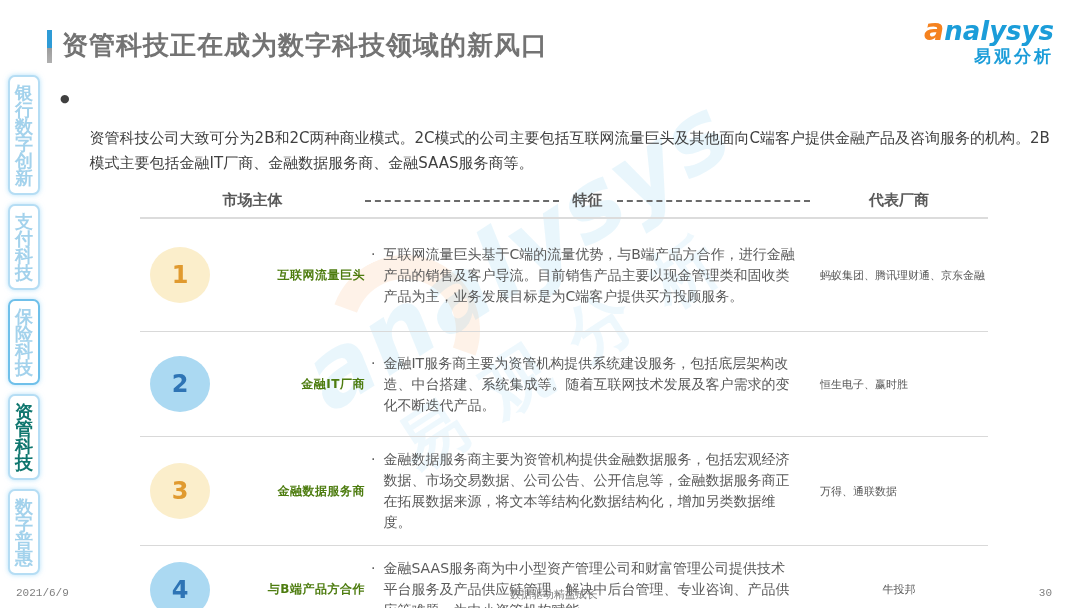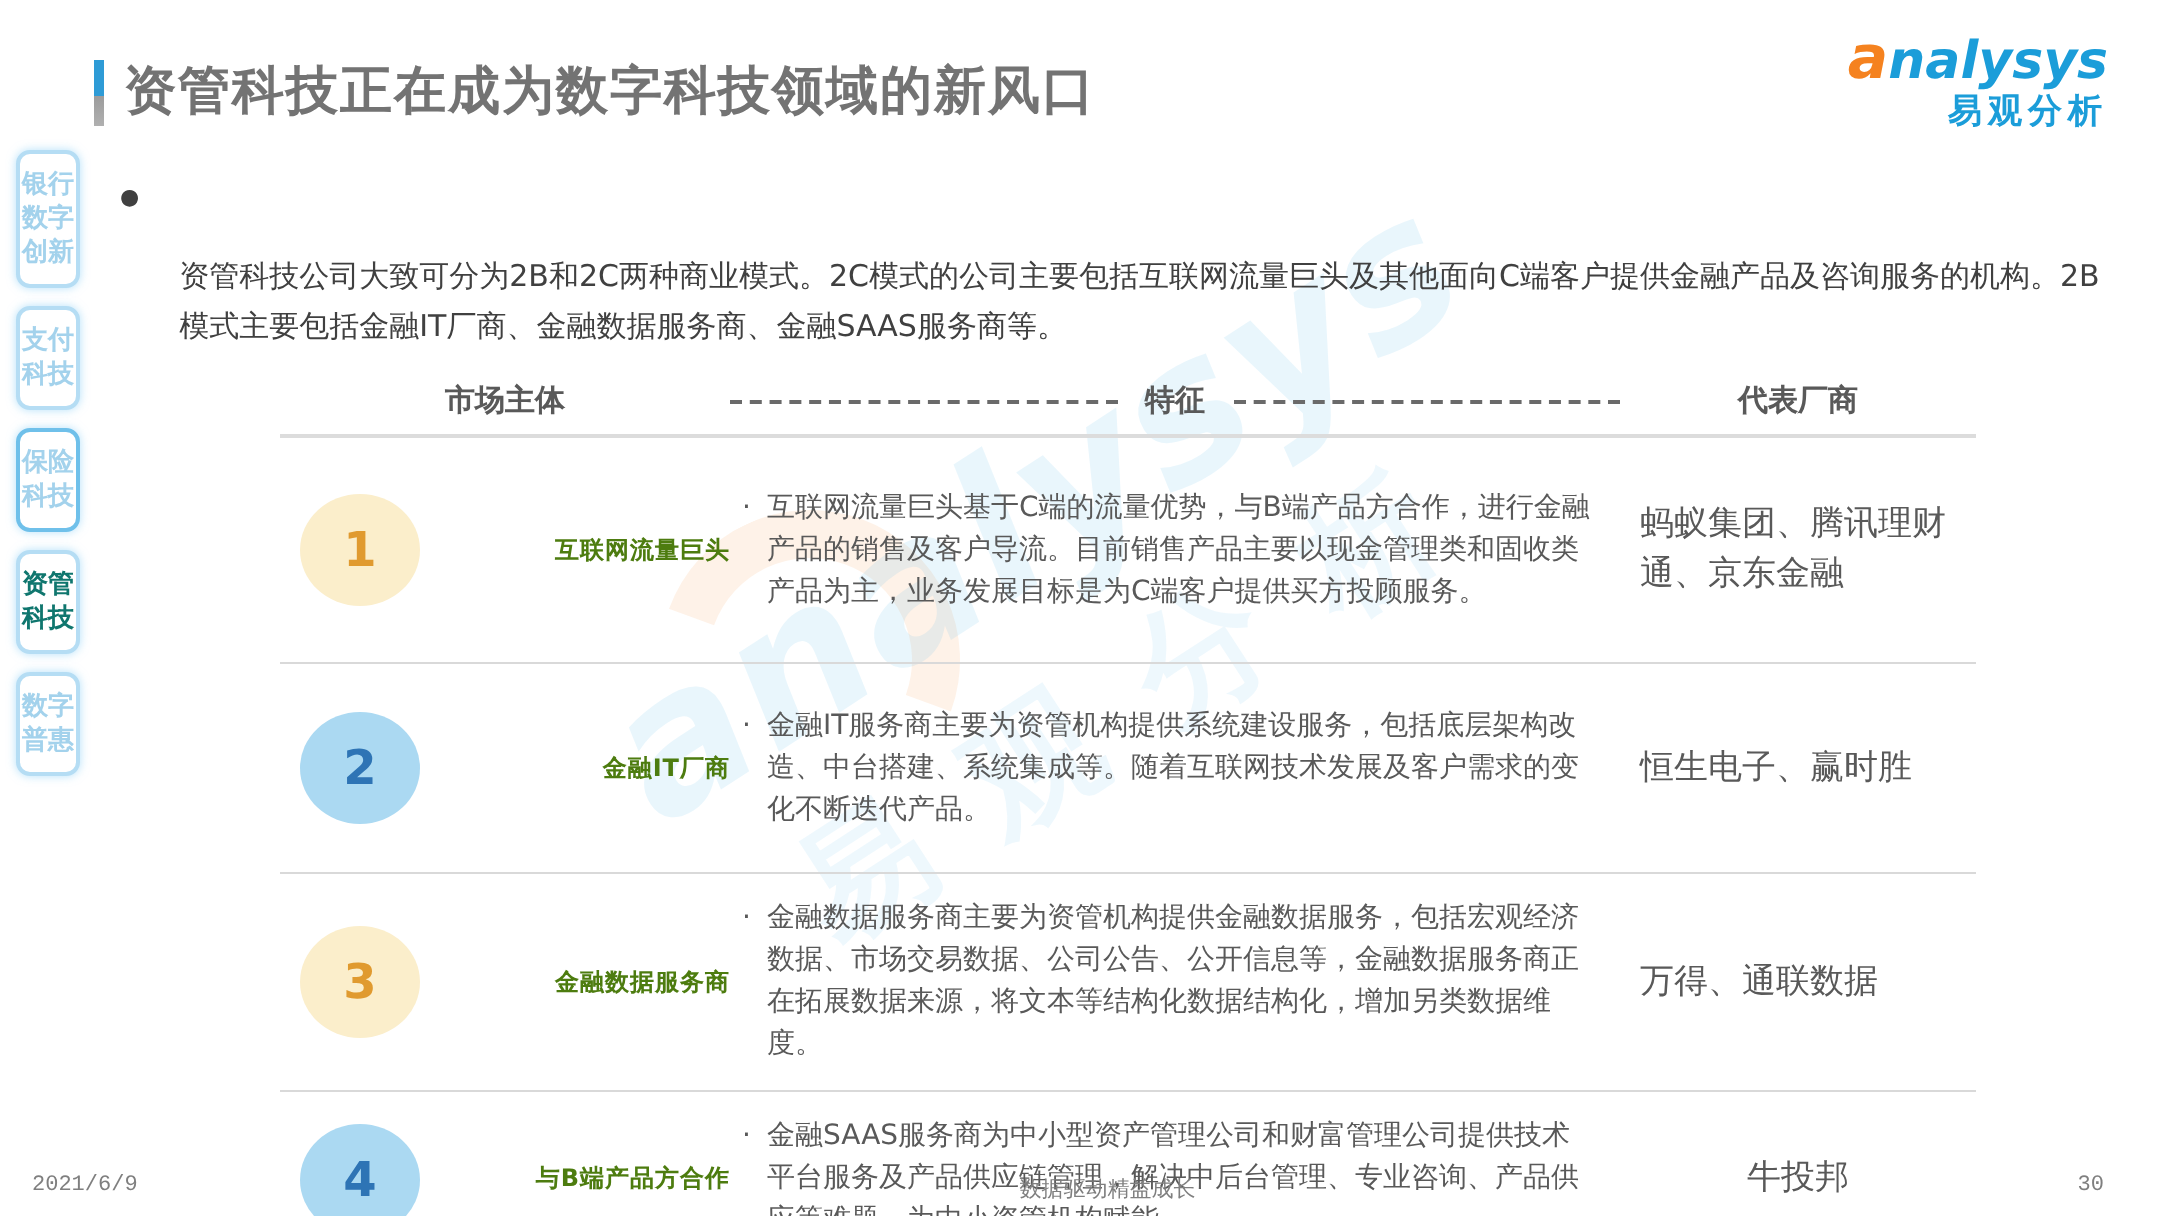--- a/index.html
+++ b/index.html
@@ -19,21 +19,21 @@
   .page-title { position:absolute; left:62px; top:28px; font-size:26px; font-weight:bold; color:#737373; letter-spacing:1px; }
   .logo { position:absolute; right:26px; top:13px; text-align:right; line-height:1.1; }
   .logo-en { font-size:26px; font-weight:bold; font-style:italic; color:#1b9dd9; letter-spacing:0px; }
   .logo-en::first-letter { color:#f5821f; font-size:30px; }
   .logo-cn { font-size:17px; font-weight:bold; color:#1b9dd9; letter-spacing:3px; margin-top:1px; }
 
   
   .sidebar { position:absolute; left:8px; top:75px; width:32px; display:flex; flex-direction:column; gap:9px; }
   .side-tab { width:32px; border:2px solid #b5ddf4; border-radius:7px; background:#ffffff;
     box-shadow:0 0 5px rgba(120,200,245,0.55); padding:7px 0; text-align:center;
-    font-size:13px; font-weight:bold; line-height:17px; color:#a3d2ec; word-break:break-all; cursor:pointer; }
+    font-size:18px; font-weight:bold; line-height:17px; color:#a3d2ec; word-break:break-all; cursor:pointer; }
   .side-tab:nth-child(3) { border-color:#6fc0ea; }
   .side-tab.active { color:#0f766e; }
 
   
   .main { position:absolute; left:60px; top:86px; width:1000px; }
   .intro { display:flex; gap:20px; font-size:15px; color:#404040; line-height:25px; padding-right:10px; }
   .intro .dot { font-size:11px; color:#404040; line-height:25px; }
   .intro p { flex:1;margin-top:40px; }
 
   
@@ -51,21 +51,21 @@
   .t-row.r4 { min-height:74px; }
   .numcell { display:flex; justify-content:center; }
   .circle { width:60px; height:56px; border-radius:50%; display:flex; align-items:center; justify-content:center;
     font-size:24px; font-weight:bold; }
   .t-row.yellow .circle { background:#fbeecb; color:#e09a2f; }
   .t-row.blue .circle { background:#abd9f2; color:#2e74b5; }
   .subject { font-size:12px; font-weight:bold; color:#4d7c0f; text-align:right; letter-spacing:0.5px; }
   .feature { display:flex; gap:8px; padding:12px 14px 12px 6px; }
   .feature .fb { font-size:14px; color:#595959; line-height:21px; }
   .feature p { font-size:14px; color:#595959; line-height:21px; flex:1; }
-  .vendors { font-size:17px; color:#595959; line-height:25px; padding-left:10px; }
+  .vendors { font-size:11px; color:#595959; line-height:25px; padding-left:10px; }
   .t-row.r4 .vendors { text-align:center; padding-left:0; }
 
   
   .pfooter { position:absolute; left:16px; right:28px; bottom:6px; display:flex; justify-content:space-between;
     font-size:11px; color:#7f7f7f;font-family:Liberation Mono, monospace; }
 </style>
 </head>
 <body>
 
 <div class="slide">

